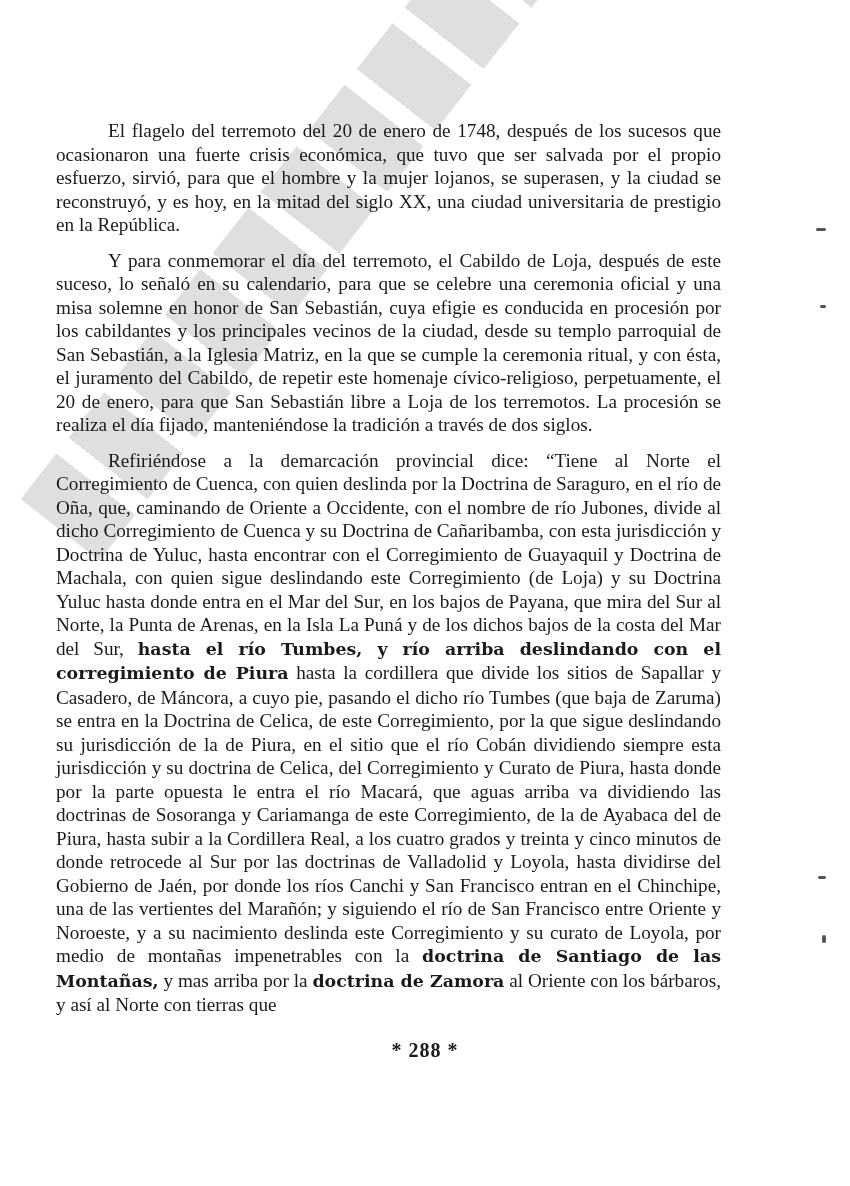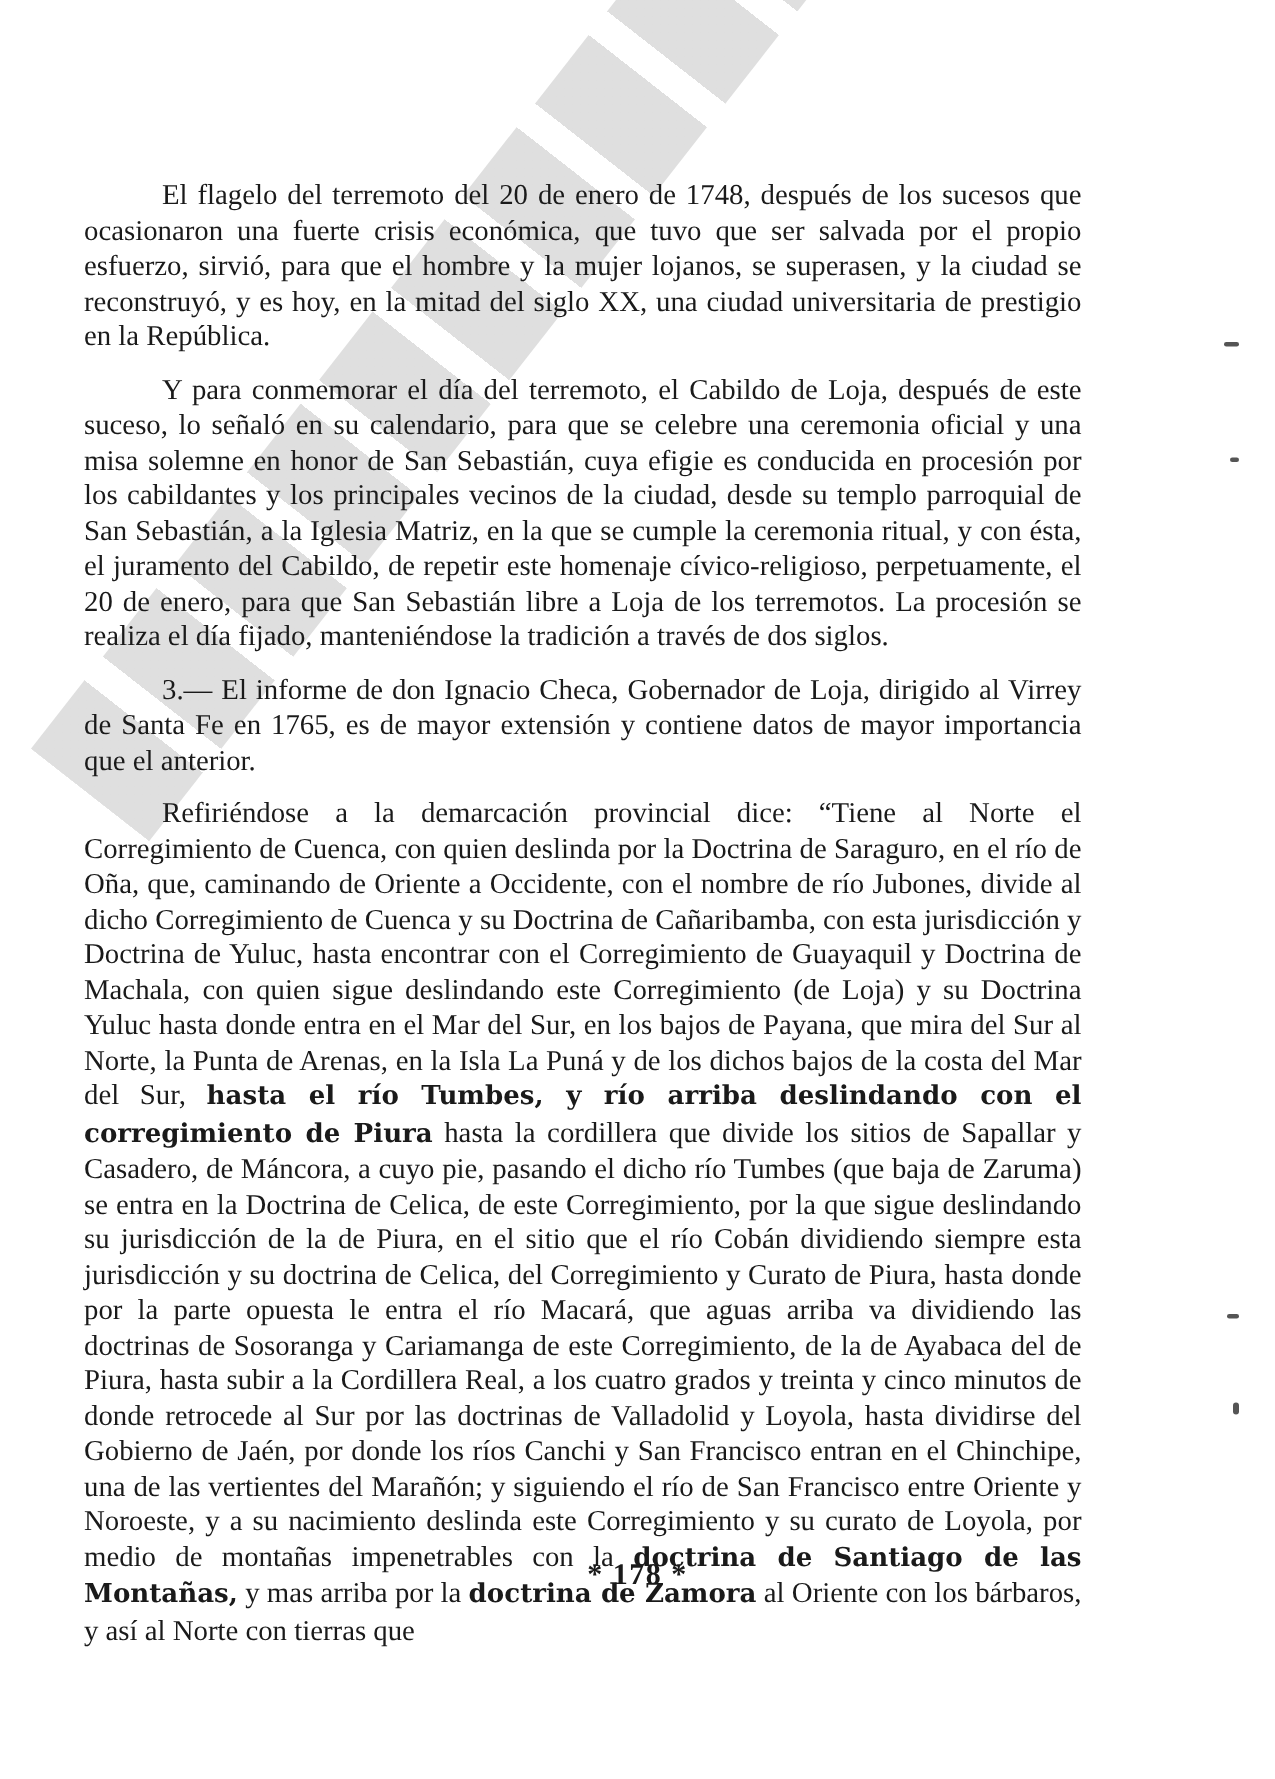--- a/index.html
+++ b/index.html
@@ -32,22 +32,21 @@
 </head>
 <body>
 
 <div class="watermark">
   <div class="wm-band"></div>
 </div>
 
 <div class="page-body">
   <p><span>El flagelo del terremoto del 20 de enero de 1748, después de los sucesos que ocasionaron una fuerte crisis económica, que tuvo que ser salvada por el propio esfuerzo, sirvió, para que el hombre y la mujer lojanos, se superasen, y la ciudad se reconstruyó, y es hoy, en la mitad del siglo XX, una ciudad universitaria de prestigio en la República.</span></p>
   <p><span>Y para conmemorar el día del terremoto, el Cabildo de Loja, después de este suceso, lo señaló en su calendario, para que se celebre una ceremonia oficial y una misa solemne en honor de San Sebastián, cuya efigie es conducida en procesión por los cabildantes y los principales vecinos de la ciudad, desde su templo parroquial de San Sebastián, a la Iglesia Matriz, en la que se cumple la ceremonia ritual, y con ésta, el juramento del Cabildo, de repetir este homenaje cívico-religioso, perpetuamente, el 20 de enero, para que San Sebastián libre a Loja de los terremotos. La procesión se realiza el día fijado, manteniéndose la tradición a través de dos siglos.</span></p>
-  <p><span>3.— El informe de don Ignacio Checa, Gobernador de Loja, dirigido al Virrey de Santa Fe en 1765, es de mayor extensión y contiene datos de mayor importancia que el anterior.</span></p>
   <p><span>Refiriéndose a la demarcación provincial dice: “Tiene al Norte el Corregimiento de Cuenca, con quien deslinda por la Doctrina de Saraguro, en el río de Oña, que, caminando de Oriente a Occidente, con el nombre de río Jubones, divide al dicho Corregimiento de Cuenca y su Doctrina de Cañaribamba, con esta jurisdicción y Doctrina de Yuluc, hasta encontrar con el Corregimiento de Guayaquil y Doctrina de Machala, con quien sigue deslindando este Corregimiento (de Loja) y su Doctrina Yuluc hasta donde entra en el Mar del Sur, en los bajos de Payana, que mira del Sur al Norte, la Punta de Arenas, en la Isla La Puná y de los dichos bajos de la costa del Mar del Sur, </span><b>hasta el río Tumbes, y río arriba deslindando con el corregimiento de Piura</b><span> hasta la cordillera que divide los sitios de Sapallar y Casadero, de Máncora, a cuyo pie, pasando el dicho río Tumbes (que baja de Zaruma) se entra en la Doctrina de Celica, de este Corregimiento, por la que sigue deslindando su jurisdicción de la de Piura, en el sitio que el río Cobán dividiendo siempre esta jurisdicción y su doctrina de Celica, del Corregimiento y Curato de Piura, hasta donde por la parte opuesta le entra el río Macará, que aguas arriba va dividiendo las doctrinas de Sosoranga y Cariamanga de este Corregimiento, de la de Ayabaca del de Piura, hasta subir a la Cordillera Real, a los cuatro grados y treinta y cinco minutos de donde retrocede al Sur por las doctrinas de Valladolid y Loyola, hasta dividirse del Gobierno de Jaén, por donde los ríos Canchi y San Francisco entran en el Chinchipe, una de las vertientes del Marañón; y siguiendo el río de San Francisco entre Oriente y Noroeste, y a su nacimiento deslinda este Corregimiento y su curato de Loyola, por medio de montañas impenetrables con la </span><b>doctrina de Santiago de las Montañas,</b><span> y mas arriba por la </span><b>doctrina de Zamora</b><span> al Oriente con los bárbaros, y así al Norte con tierras que</span></p>
 </div>
 
-<div class="page-number">* 178 *</div>
+<div class="page-number">* 288 *</div>
 
 <div class="specks" style="top:228px;"></div>
 <div class="specks" style="top:305px;width:6px;"></div>
 <div class="specks" style="top:876px;width:8px;"></div>
 <div class="specks" style="top:935px;width:4px;height:8px;"></div>
 
 </body></html>

